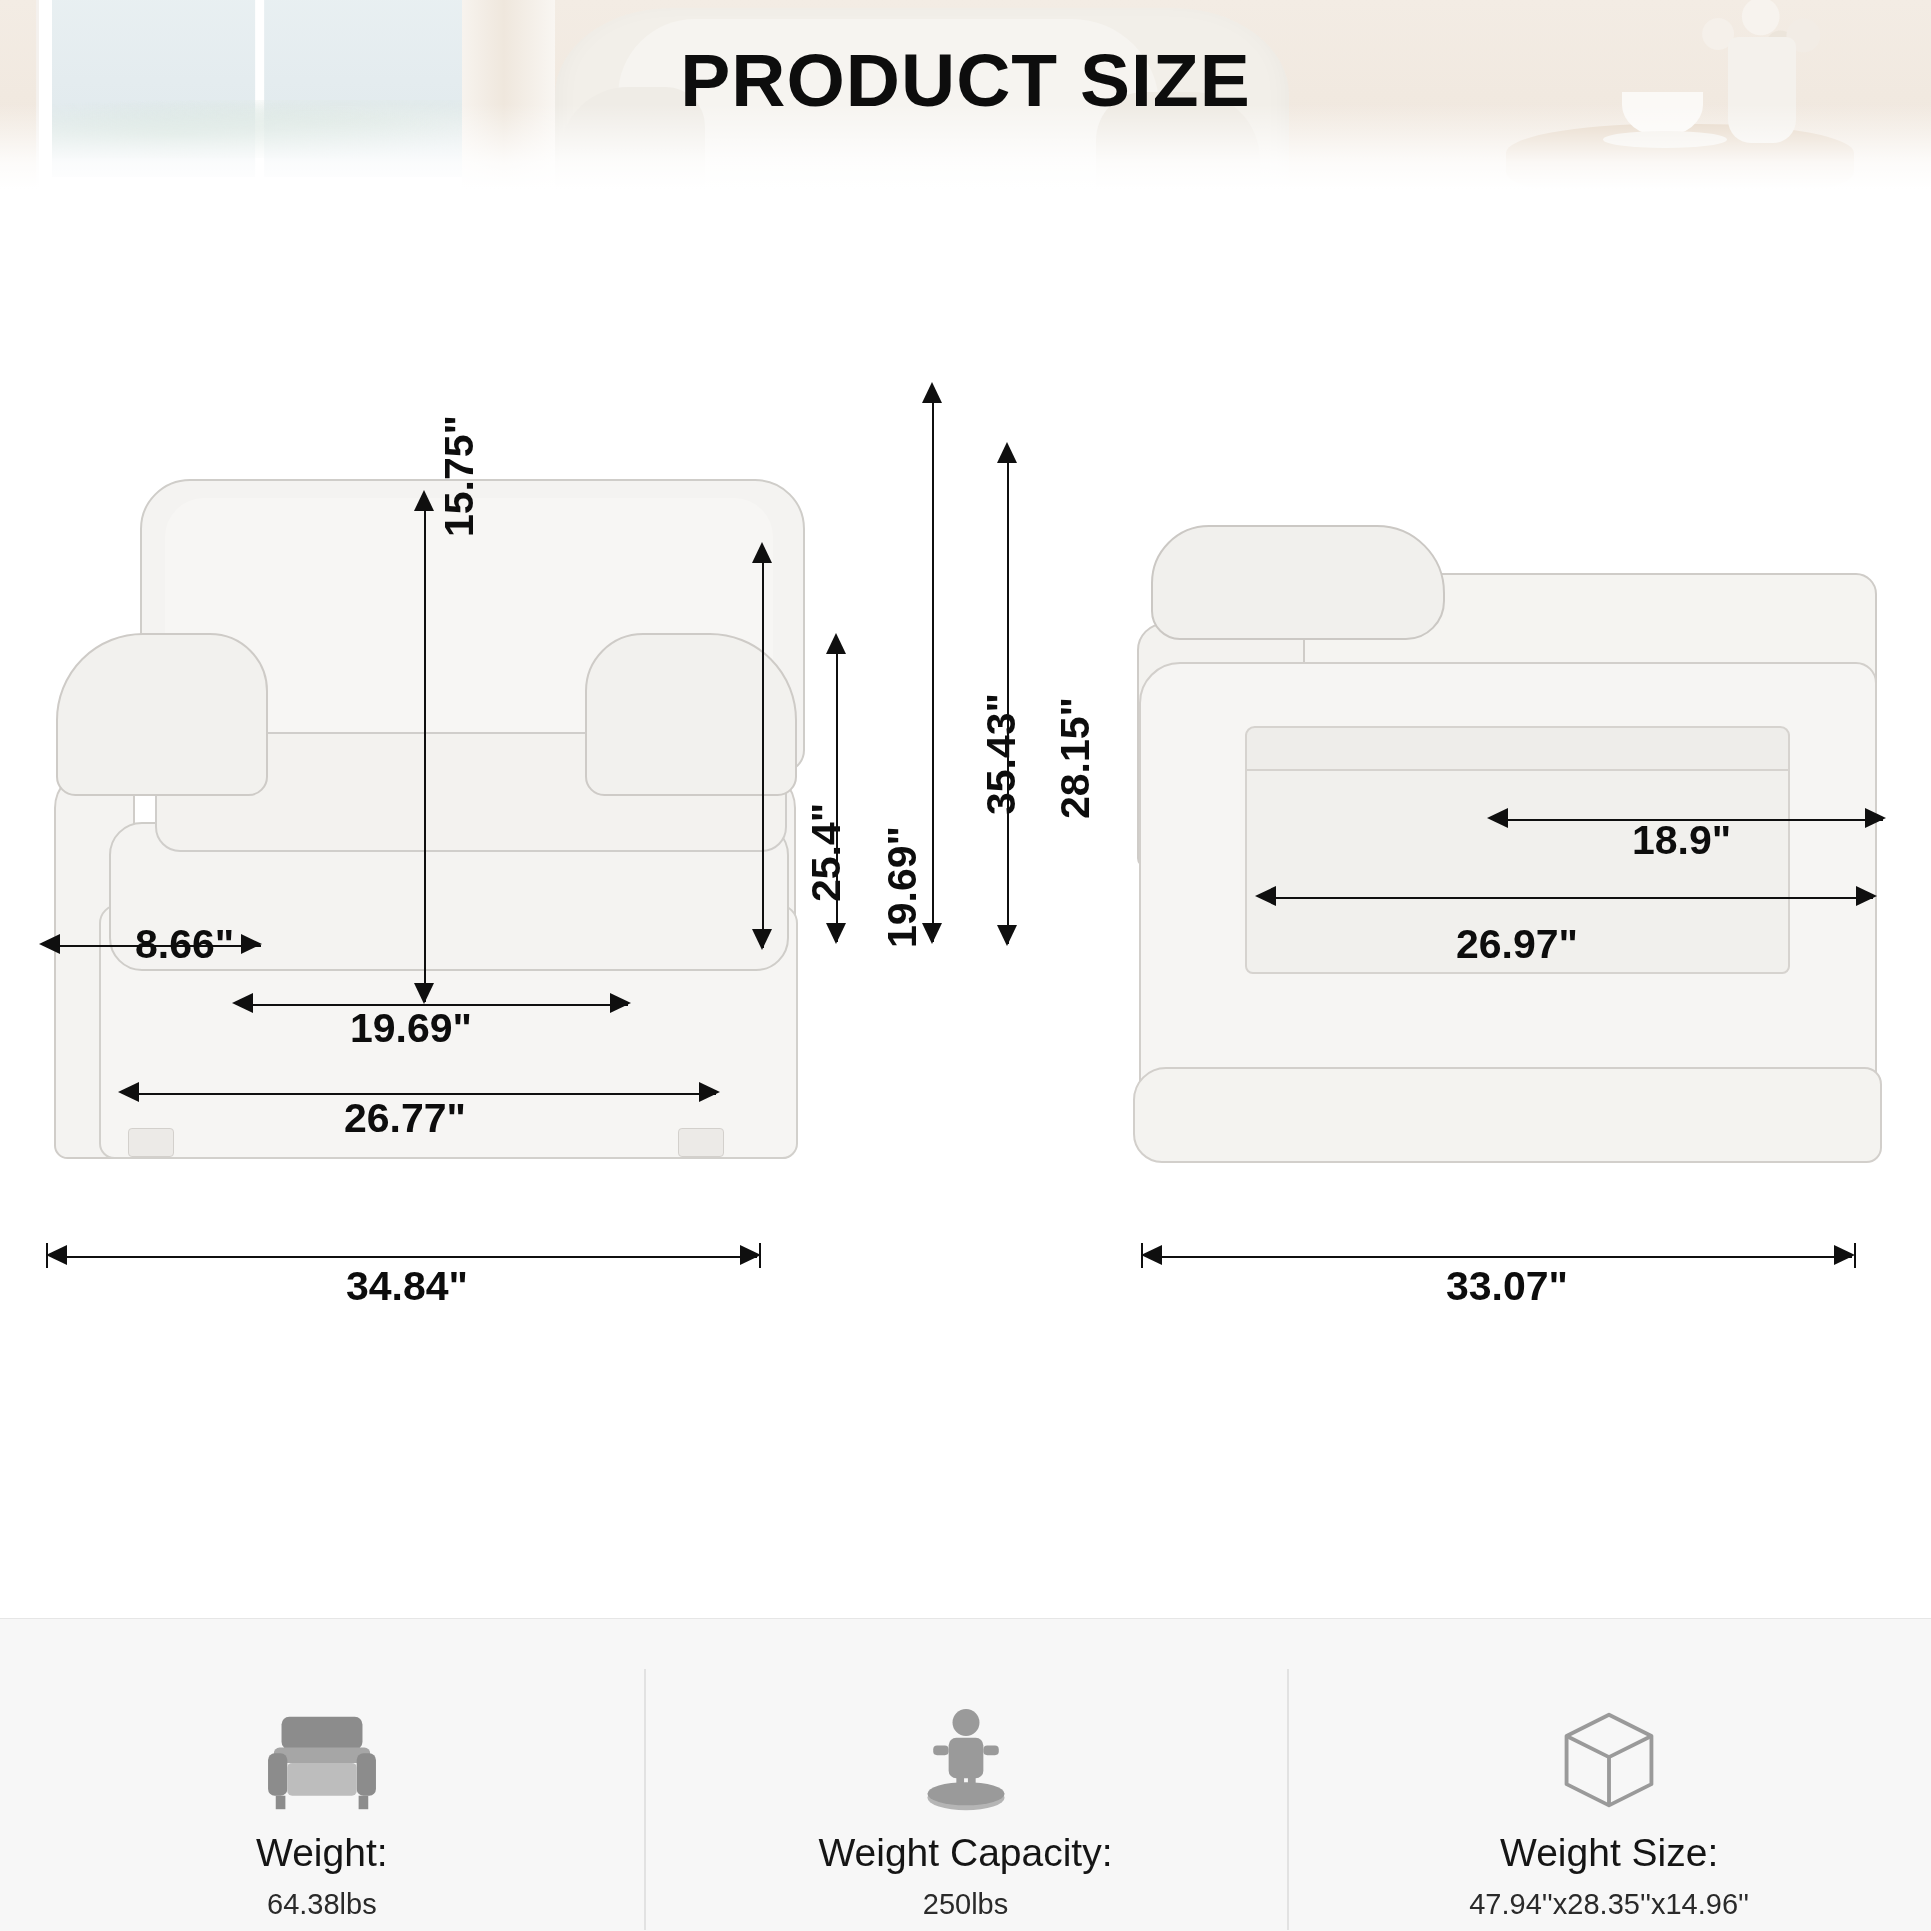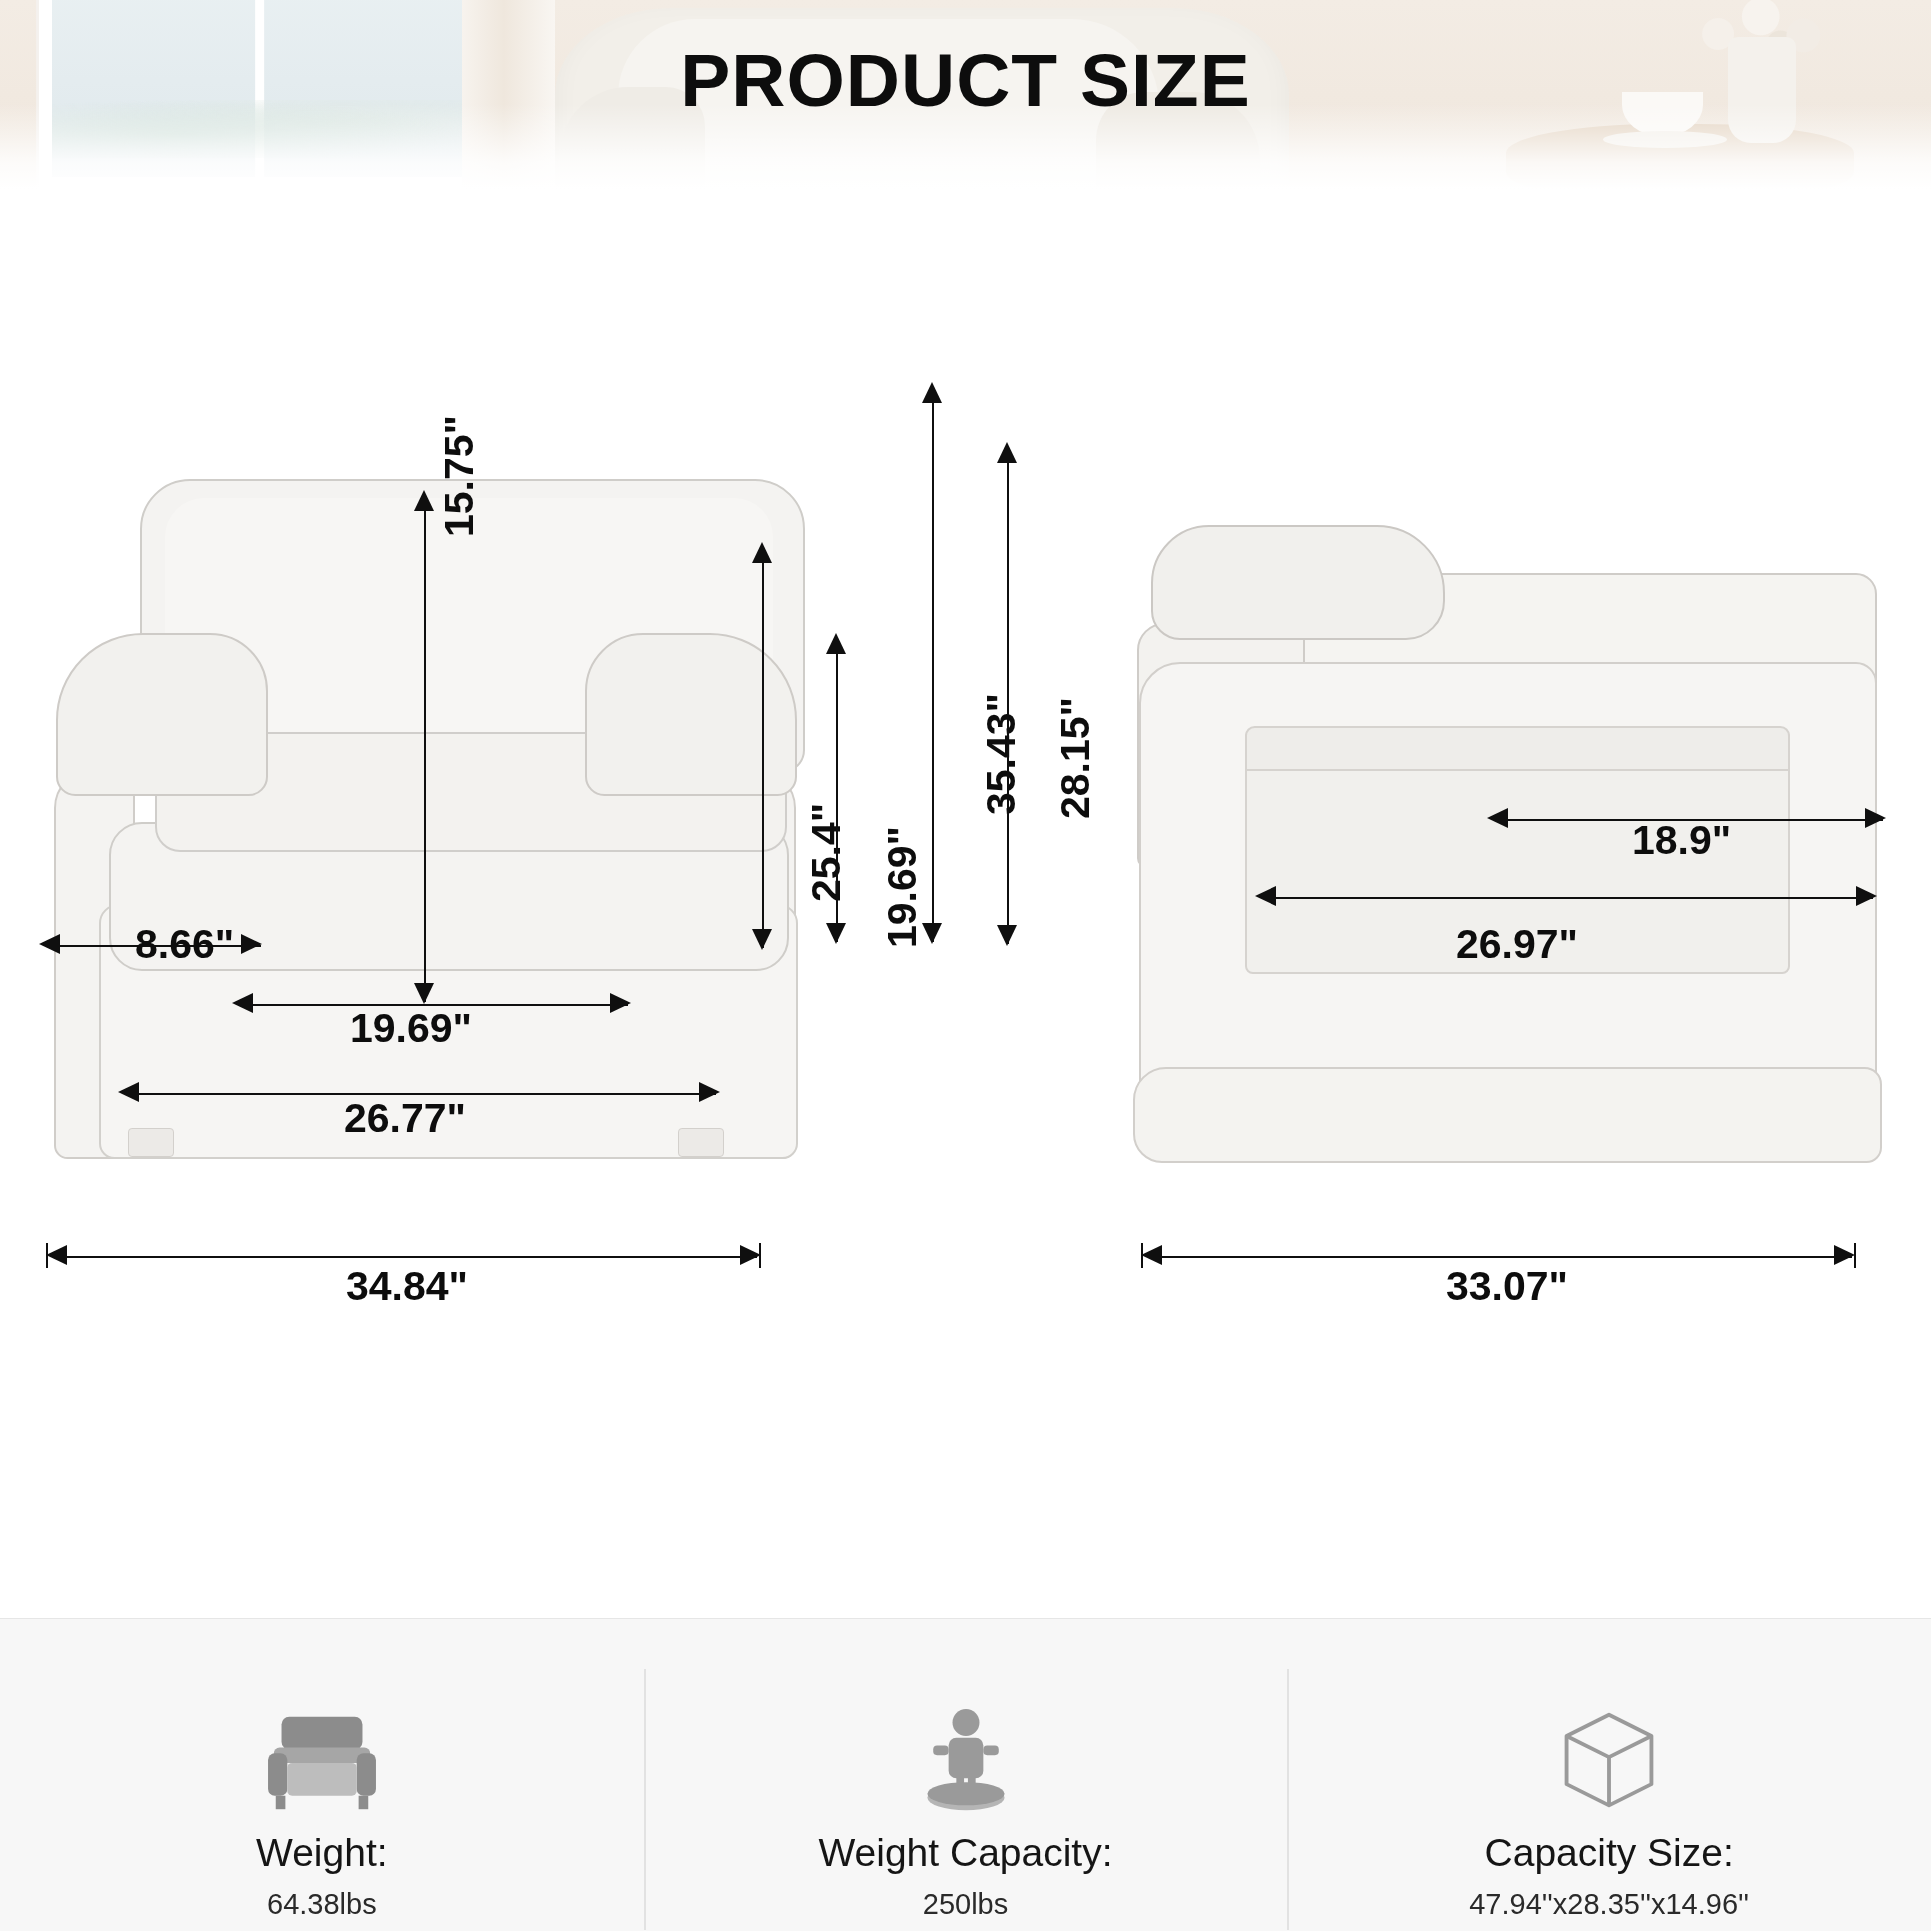--- a/index.html
+++ b/index.html
@@ -587,19 +587,19 @@
   <div class="spec">
     <div class="spec-icon">
       <svg width="116" height="108" viewBox="0 0 120 112" aria-hidden="true">
         <g fill="none" stroke="#9a9a9a" stroke-width="4" stroke-linejoin="round">
           <path d="M60 8 L104 30 L104 80 L60 102 L16 80 L16 30 Z"></path>
           <path d="M16 30 L60 52 L104 30"></path>
           <path d="M60 52 L60 102"></path>
         </g>
       </svg>
     </div>
-    <div class="spec-title">Capacity Size:</div>
+    <div class="spec-title">Weight Size:</div>
     <div class="spec-value">47.94''x28.35''x14.96''</div>
   </div>
 
 
 </div>
 
 
 </body></html>

